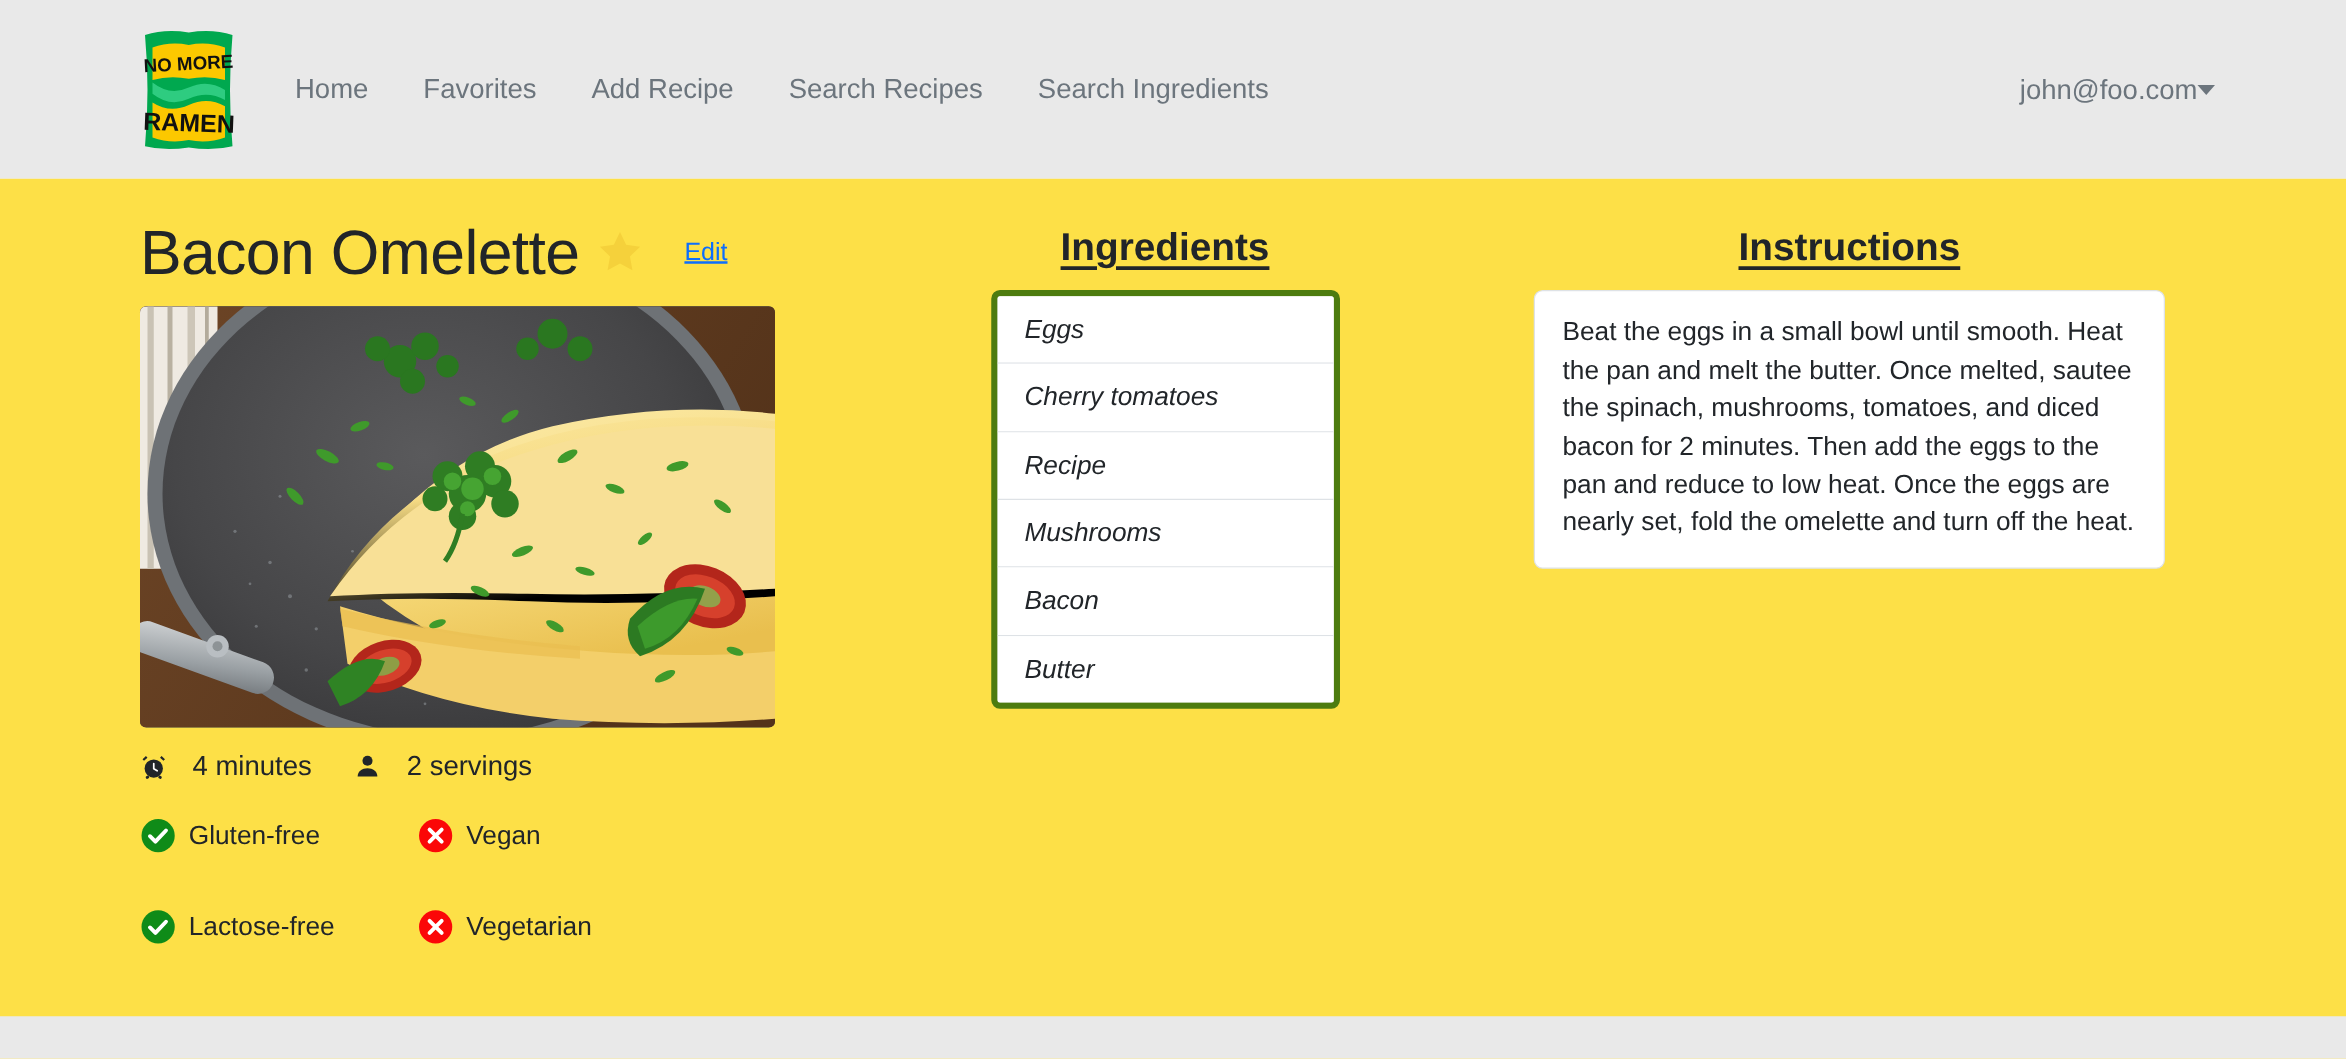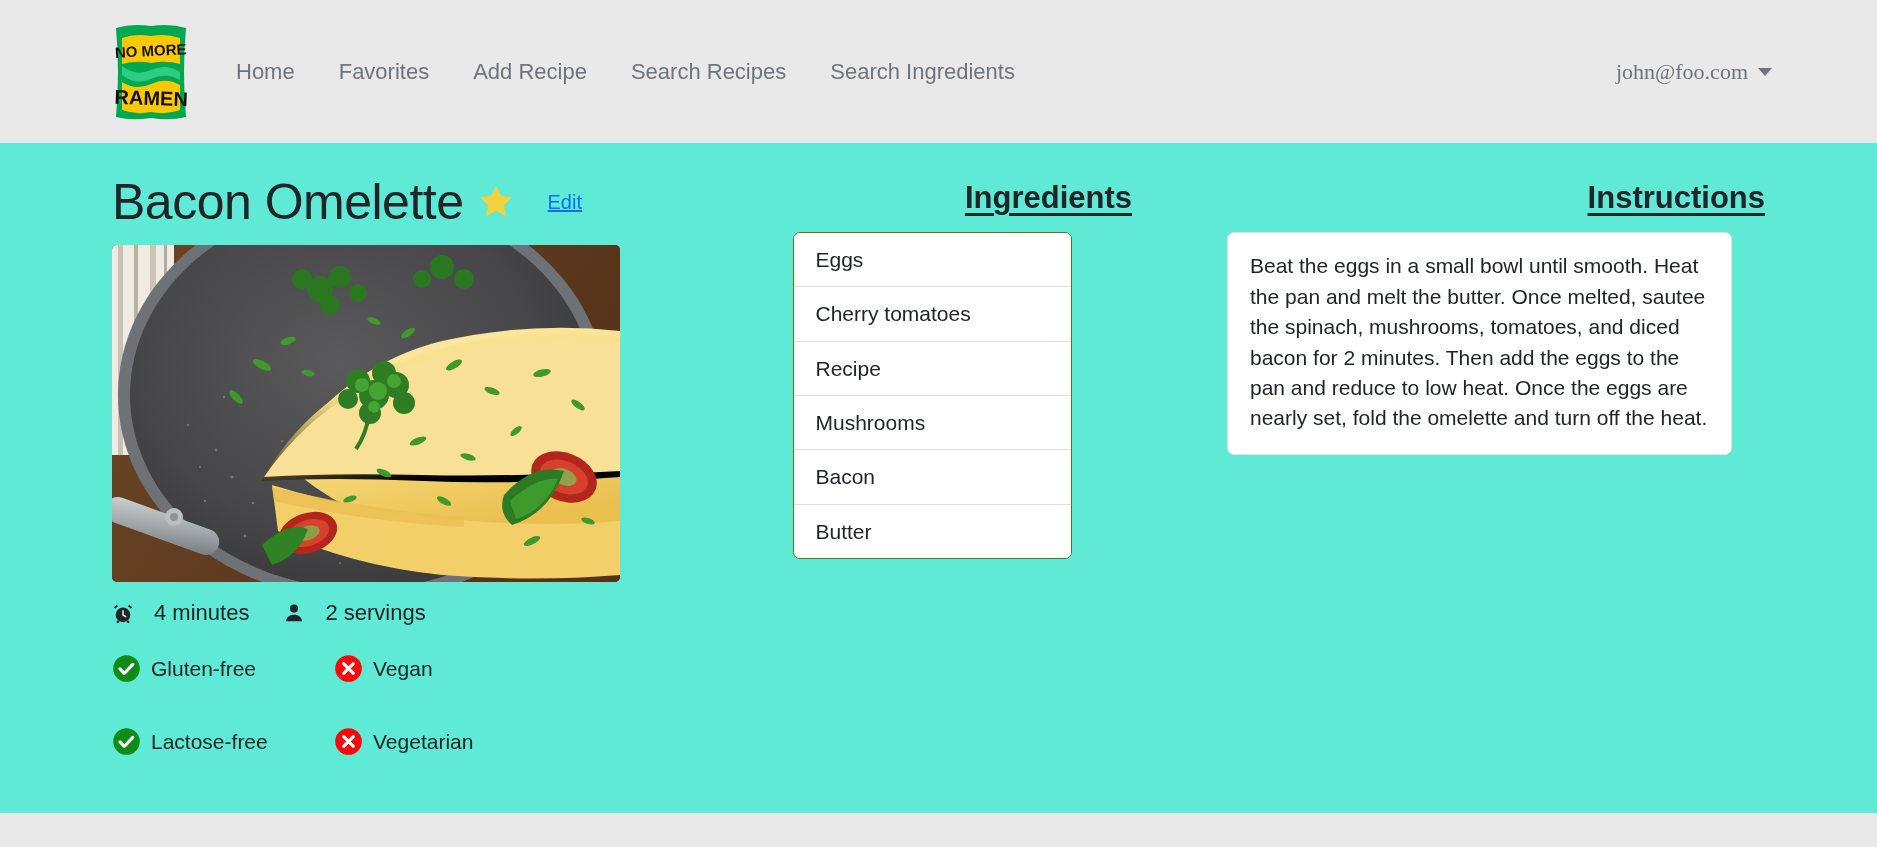--- a/index.html
+++ b/index.html
@@ -41,39 +41,37 @@
     line-height: 1;
     padding: 4px 2px;
   }
   .account {
     position: absolute;
     right: 105px;
     top: 50%;
     transform: translateY(-50%);
     display: flex;
     align-items: center;
-    gap: 10px;
     font-size: 22px;
     color: #6c757d;
     white-space: nowrap;
-    font-family: Liberation Serif, serif;
   }
   .caret {
     width: 0; height: 0;
     border-left: 7px solid transparent;
     border-right: 7px solid transparent;
     border-top: 8px solid #6c757d;
     display: inline-block;
   }
 
   
   .page {
     position: relative;
     height: 704px;
-    background: #5eead4;
+    background: #fde047;
   }
   .container {
     position: relative;
     padding: 0 112px;
     display: flex;
     align-items: flex-start;
   }
   .col-left   { width: 620px; flex: 0 0 620px; }
   .col-mid    { width: 400px; flex: 0 0 400px; padding-top: 0; }
   .col-right  { flex: 1 1 auto; padding-left: 62px; }
@@ -146,35 +144,36 @@
     color: #212529;
     white-space: nowrap;
   }
   .badge-ico { width: 29px; height: 29px; flex: 0 0 auto; display: inline-block; }
 
   
   .section-head {
     font-size: 31px;
     font-weight: 700;
     color: #212529;
-    text-align: right;
+    text-align: center;
     text-decoration: underline;
     text-underline-offset: 5px;
     margin: 36px 0 16px 0;
     line-height: 1.2;
   }
 
   
   .list-group {
-    border: 1px solid #4d7c0f;
+    border: 5px solid #4d7c0f;
     border-radius: 7px;
     overflow: hidden;
     background: #ffffff;
     width: 279px;
     margin: 0 auto;
+    font-style: italic;
   }
   .list-item {
     padding: 13px 22px;
     font-size: 21px;
     color: #212529;
     border-bottom: 1px solid #dee2e6;
     background: #fff;
     line-height: 1.3;
   }
   .list-item:last-child { border-bottom: none; }

